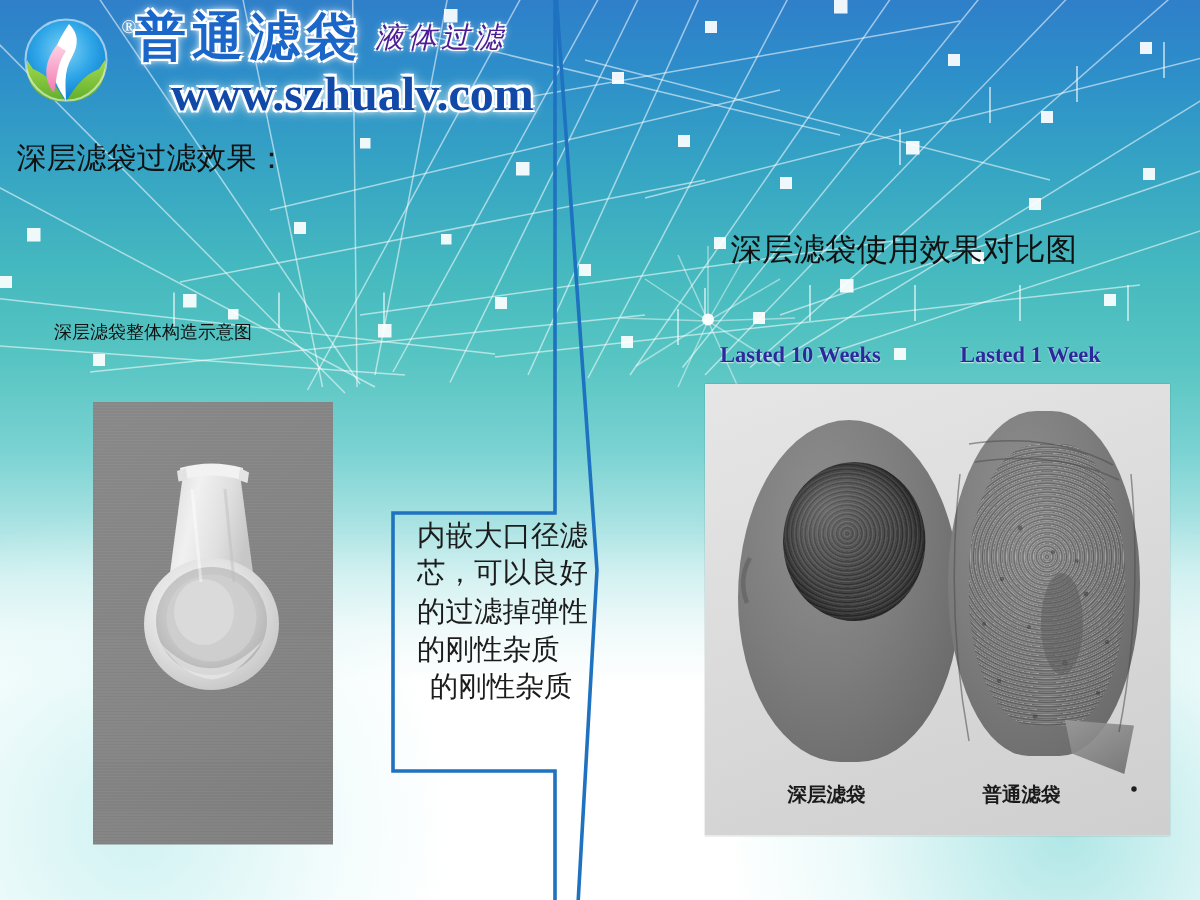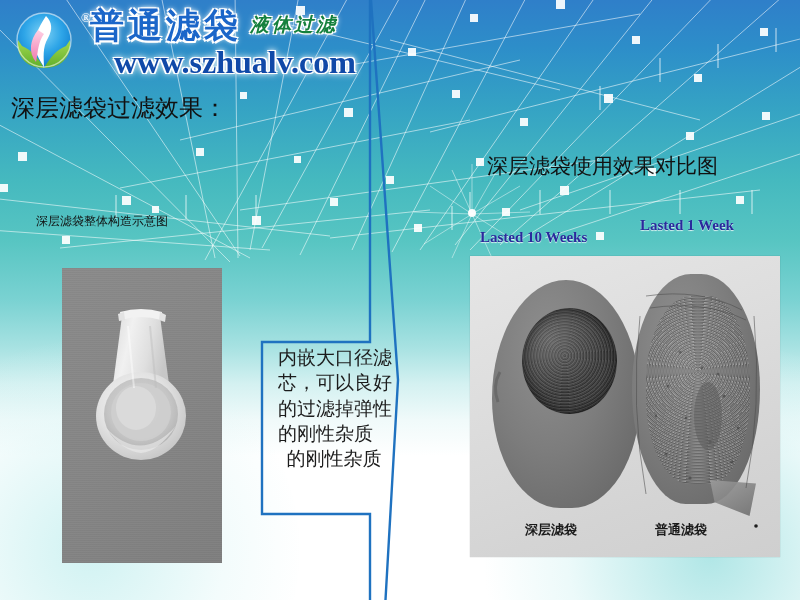--- a/index.html
+++ b/index.html
@@ -94,23 +94,23 @@
     letter-spacing: 4px;
     line-height: 1;
     text-shadow:
        0 0 2px #ffffff, 0 0 4px #ffffff, 0 0 7px #ffffff,
       -1.5px -1.5px 0 #ffffff, 1.5px -1.5px 0 #ffffff,
       -1.5px 1.5px 0 #ffffff, 1.5px 1.5px 0 #ffffff;
   }
   .brand-tag {
     font-family: "DejaVu Sans", sans-serif;
     font-size: 19px;
-    font-weight: bold;
+    font-weight: normal;
     font-style: italic;
-    color: #15803d;
+    color: #4c1d95;
     letter-spacing: 3px;
     margin-left: 8px;
     text-shadow:
        0 0 3px #ffffff, 0 0 6px #ffffff,
       -1.2px -1.2px 0 #ffffff, 1.2px -1.2px 0 #ffffff,
       -1.2px 1.2px 0 #ffffff, 1.2px 1.2px 0 #ffffff;
     position: relative;
     top: -4px;
   }
   .brand-url {
@@ -131,21 +131,21 @@
   
   .heading-cn {
     position: absolute;
     font-family: "DejaVu Sans", sans-serif;
     color: #111111;
     white-space: nowrap;
   }
   #slide-heading {
     left: 11px;
     top: 92px;
-    font-size: 24px;
+    font-size: 20px;
   }
   #compare-title {
     left: 487px;
     top: 152px;
     font-size: 21px;
   }
   #structure-title {
     left: 36px;
     top: 213px;
     font-size: 12px;
@@ -154,21 +154,21 @@
   .week-label {
     position: absolute;
     font-family: "Liberation Serif", "DejaVu Serif", serif;
     font-size: 15px;
     font-weight: bold;
     color: #2a2a9c;
     white-space: nowrap;
     text-shadow: 0 1px 1px rgba(255,255,255,0.8);
   }
   #week-left  { left: 480px; top: 229px; }
-  #week-right { left: 640px; top: 217px; }
+  #week-right { left: 640px; top: 229px; }
 
   
   .product-photo {
     position: absolute;
     left: 62px;
     top: 268px;
     width: 160px;
     height: 295px;
     background:
       repeating-linear-gradient(0deg, rgba(0,0,0,0.025) 0px, rgba(0,0,0,0.025) 1px, rgba(255,255,255,0.02) 1px, rgba(255,255,255,0.02) 2px),

